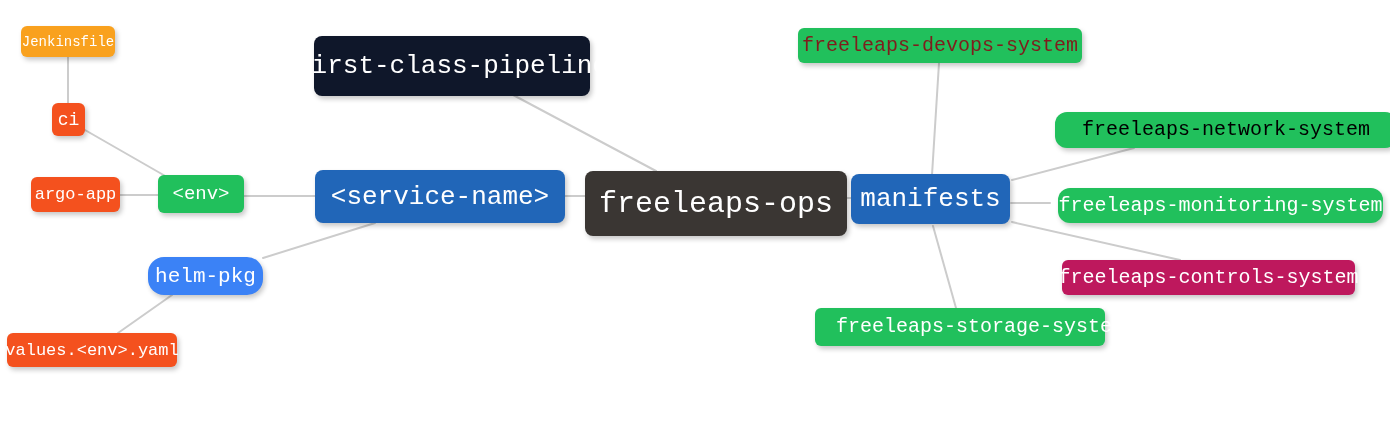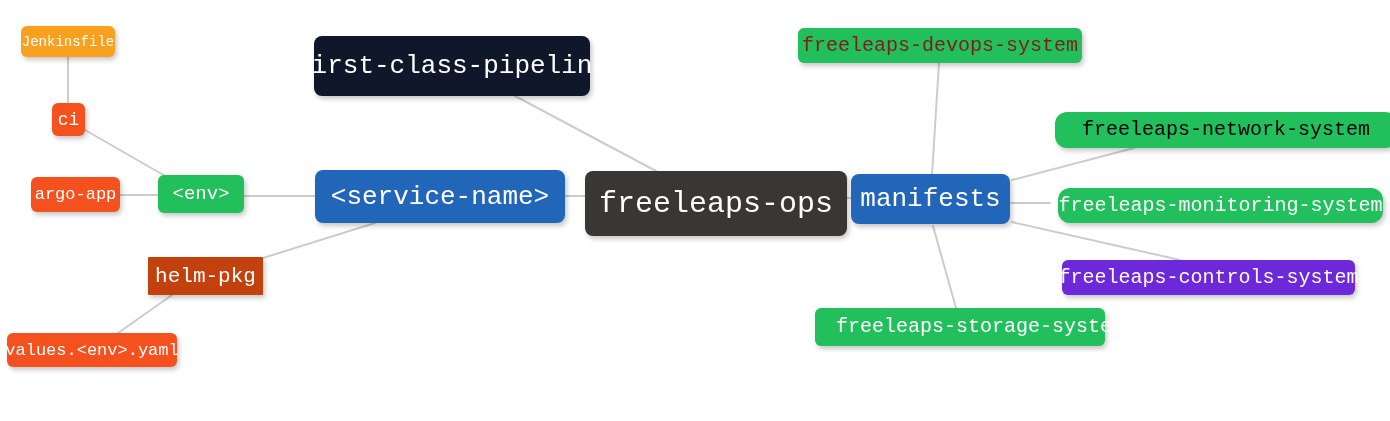--- a/index.html
+++ b/index.html
@@ -61,21 +61,21 @@
       </div>
       <div class="node" style="left: 52px; top: 103px; width: 33px; height: 33px; font-size: 18px; background: rgb(244, 81, 30); color: rgb(255, 255, 255); border-radius: 6px;">
         <span>ci</span>
       </div>
       <div class="node" style="left: 31px; top: 177px; width: 89px; height: 35px; font-size: 17px; background: rgb(244, 81, 30); color: rgb(255, 255, 255); border-radius: 6px;">
         <span>argo-app</span>
       </div>
       <div class="node" style="left: 158px; top: 175px; width: 86px; height: 38px; font-size: 19px; background: rgb(33, 192, 92); color: rgb(255, 255, 255); border-radius: 6px;">
         <span>&lt;env&gt;</span>
       </div>
-      <div class="node" style="left: 148px; top: 257px; width: 115px; height: 38px; font-size: 21px; background: #c2410c; color: rgb(255, 255, 255); border-radius: 1px;">
+      <div class="node" style="left: 148px; top: 257px; width: 115px; height: 38px; font-size: 21px; background: #3b82f6; color: rgb(255, 255, 255); border-radius: 16px;">
         <span>helm-pkg</span>
       </div>
       <div class="node" style="left: 7px; top: 333px; width: 170px; height: 34px; font-size: 17px; background: rgb(244, 81, 30); color: rgb(255, 255, 255); border-radius: 6px;">
         <span>values.&lt;env&gt;.yaml</span>
       </div>
       <div class="node" style="left: 314px; top: 36px; width: 276px; height: 60px; font-size: 26px; background: #0f172a; color: rgb(255, 255, 255); border-radius: 8px;">
         <span>first-class-pipeline</span>
       </div>
       <div class="node" style="left: 315px; top: 170px; width: 250px; height: 53px; font-size: 26px; background: rgb(33, 102, 184); color: rgb(255, 255, 255); border-radius: 8px;">
         <span>&lt;service-name&gt;</span>
@@ -88,20 +88,20 @@
       </div>
       <div class="node" style="left: 798px; top: 28px; width: 284px; height: 35px; font-size: 20px; background: rgb(33, 192, 92); color: #7f1d1d; border-radius: 6px;">
         <span>freeleaps-devops-system</span>
       </div>
       <div class="node" style="left: 1055px; top: 112px; width: 342px; height: 36px; font-size: 20px; background: rgb(33, 192, 92); color: #000000; border-radius: 12px;">
         <span>freeleaps-network-system</span>
       </div>
       <div class="node" style="left: 1050px; top: 188px; width: 325px; height: 35px; font-size: 20px; background: rgb(33, 192, 92); color: rgb(255, 255, 255); border-radius: 12px; margin-left: 8px;">
         <span>freeleaps-monitoring-system</span>
       </div>
-      <div class="node" style="left: 1062px; top: 260px; width: 293px; height: 35px; font-size: 20px; background: #6d28d9; color: rgb(255, 255, 255); border-radius: 6px;">
+      <div class="node" style="left: 1062px; top: 260px; width: 293px; height: 35px; font-size: 20px; background: #be185d; color: rgb(255, 255, 255); border-radius: 6px;">
         <span>freeleaps-controls-system</span>
       </div>
       <div class="node" style="left: 815px; top: 308px; width: 290px; height: 38px; font-size: 20px; background: rgb(33, 192, 92); color: rgb(255, 255, 255); border-radius: 6px; padding-left: 40px;">
         <span>freeleaps-storage-system</span>
       </div>
     </div>
 </div>
 
 </body></html>

